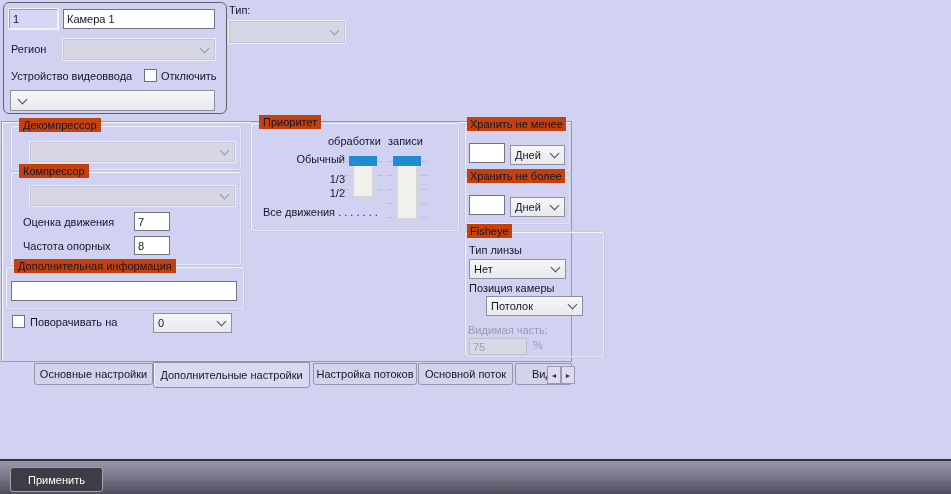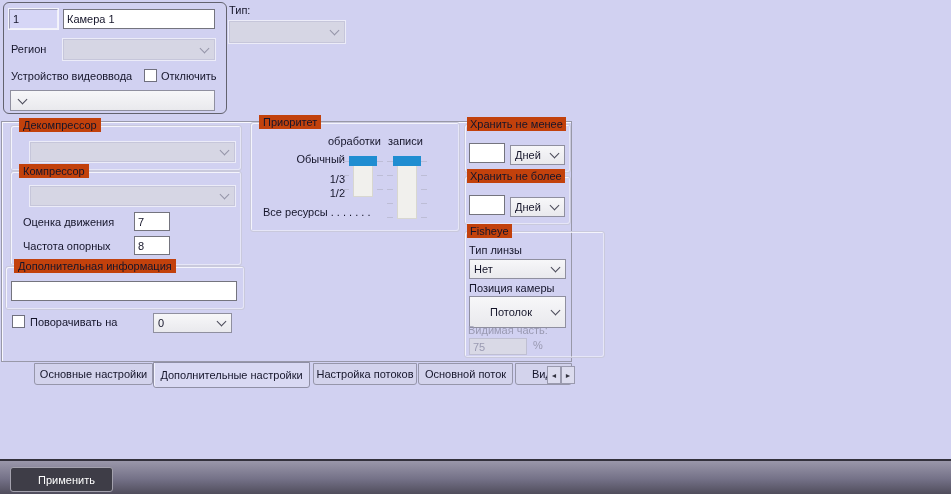--- a/index.html
+++ b/index.html
@@ -142,21 +142,21 @@
     <span class="chev"></span>
   </div>
 
   <div class="group" style="left:250px;top:122px;width:208px;height:108px;">
     <span class="glabel">Приоритет</span>
     <span class="lbl" style="left:77px;top:12px;">обработки</span>
     <span class="lbl" style="left:137px;top:12px;">записи</span>
     <div class="prow" style="top:30px;">Обычный</div>
     <div class="prow" style="top:50px;">1/3</div>
     <div class="prow" style="top:64px;">1/2</div>
-    <span class="lbl" style="left:12px;top:83px;">Все ресурсы . . . . . . .</span>
+    <span class="lbl" style="left:12px;top:83px;">Все движения . . . . . . .</span>
 
     <div class="tick" style="left:92px;top:38px;"></div>
     <div class="tick" style="left:92px;top:52px;"></div>
     <div class="tick" style="left:92px;top:66px;"></div>
     <div class="tick" style="left:126px;top:38px;"></div>
     <div class="tick" style="left:126px;top:52px;"></div>
     <div class="tick" style="left:126px;top:66px;"></div>
     <div class="track" style="left:102px;top:34px;height:40px;"></div>
     <div class="thumb" style="left:98px;top:33px;"></div>
 
@@ -193,21 +193,21 @@
   </div>
 
   <div class="group" style="left:464px;top:231px;width:105px;height:125px;padding-left:34px;">
     <span class="glabel sm">Fisheye</span>
     <span class="lbl" style="left:4px;top:12px;">Тип линзы</span>
     <div class="combo" style="left:4px;top:27px;width:97px;height:20px;">
       <span class="ctext">Нет</span>
       <span class="chev"></span>
     </div>
     <span class="lbl" style="left:4px;top:50px;">Позиция камеры</span>
-    <div class="combo" style="left:4px;top:64px;width:97px;height:32px;text-align:center;">
+    <div class="combo" style="left:21px;top:64px;width:97px;height:20px;">
       <span class="ctext">Потолок</span>
       <span class="chev"></span>
     </div>
     <span class="lbl dis" style="left:3px;top:92px;">Видимая часть:</span>
     <input class="tfield offf" style="left: 4px; top: 106px; width: 58px; height: 17px;" disabled="" value="75">
     <span class="lbl dis" style="left:68px;top:107px;">%</span>
   </div>
 
 
   <div class="tab" style="left:8px;width:119px;">Основные настройки</div>
@@ -216,14 +216,14 @@
   <div class="tab" style="left:392px;width:95px;">Основной поток</div>
   <div class="tab" style="left:489px;width:57px;justify-content:flex-start;">Видеопот</div>
   <div class="tabarrow" style="left:547px;">
     <span>◄</span>
   </div>
   <div class="tabarrow" style="left:561px;">
     <span>►</span>
   </div>
 
   <div class="footer"></div>
-  <div class="fbtn" style="left:10px;width:91px;padding-left:10px;">Применить</div>
+  <div class="fbtn" style="left:10px;width:91px;">Применить</div>
 </div>
 
 </body></html>

